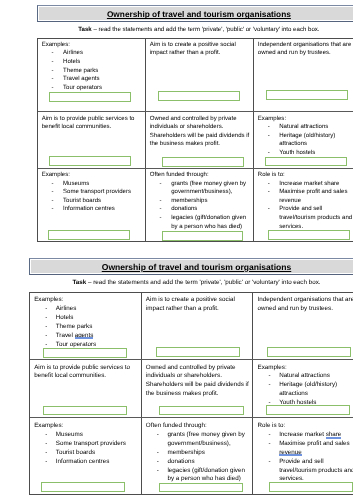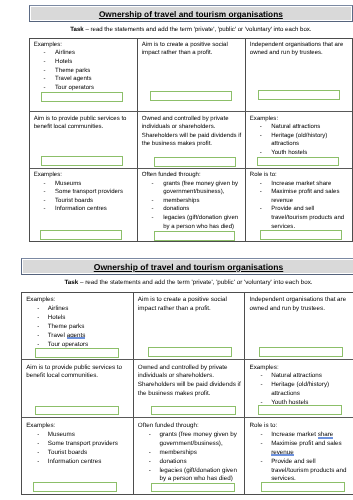--- a/index.html
+++ b/index.html
@@ -1,20 +1,20 @@
 <!DOCTYPE html>
 <html><head>
 <meta charset="utf-8">
 <style>
   html,body{margin:0;padding:0;background:#ffffff;}
   body{width:353px;height:500px;overflow:hidden;
        font-family:"Liberation Sans",sans-serif;color:#000000;
        -webkit-font-smoothing:antialiased;text-rendering:geometricPrecision;}
 
-  .copy{position:absolute;left:8px;top:0;width:282px;height:500px;}
+  .copy{position:absolute;left:16px;top:0;width:282px;height:500px;}
 
   .titlebox{position:absolute;box-sizing:border-box;background:#ffffff;
             border:1px solid #5b6a84;border-top-color:#7b89a2;border-bottom-color:#55637c;
             padding:1px;}
   .titlebox .tfill{width:100%;height:100%;background:#d9d9d9;
             display:flex;align-items:center;justify-content:center;}
   .titlebox .ttext{font-weight:bold;text-decoration:underline;white-space:nowrap;position:relative;
             text-underline-offset:1px;}
 
   .task{position:absolute;text-align:center;white-space:nowrap;}

